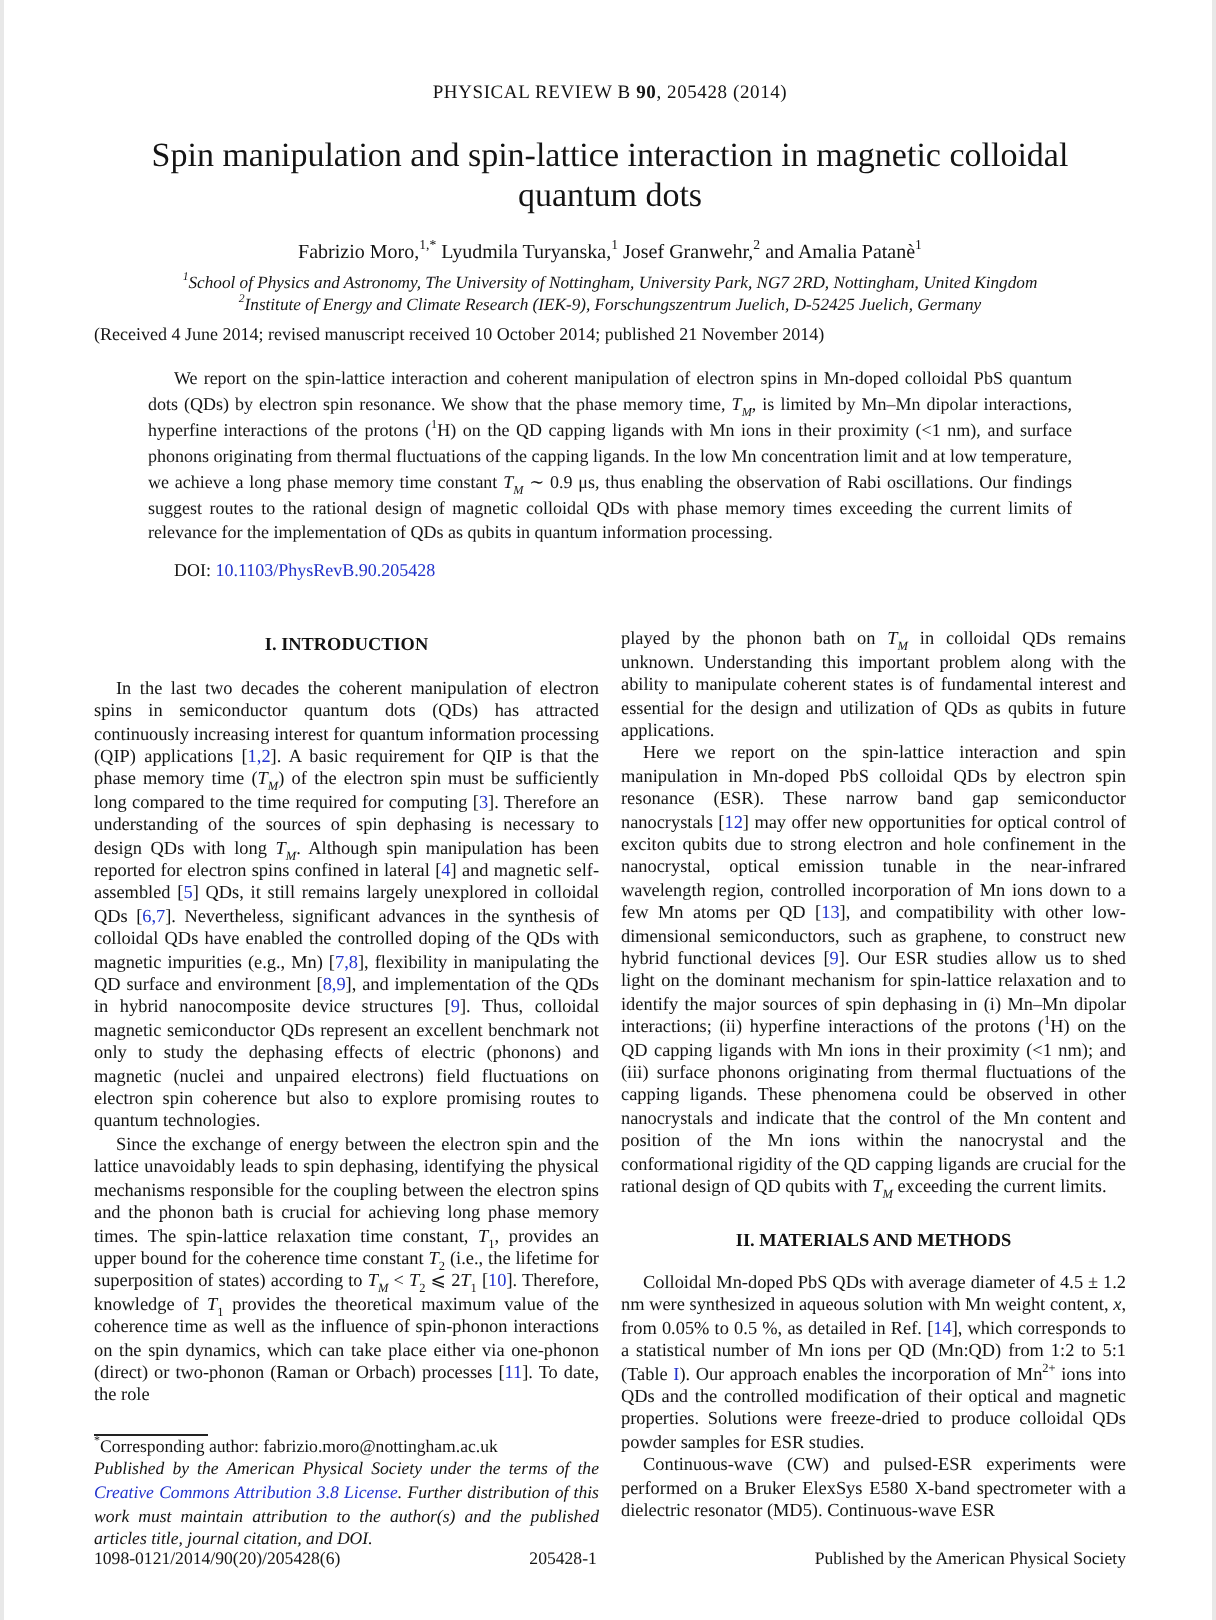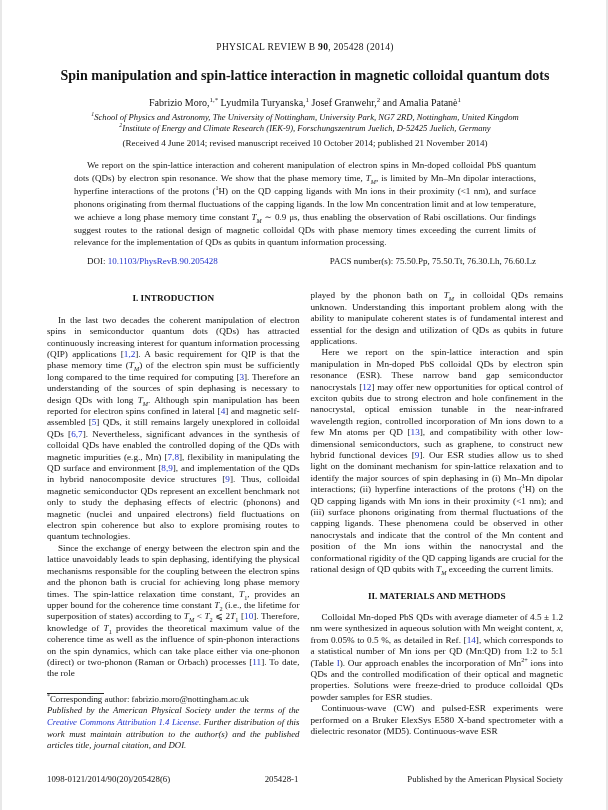--- a/index.html
+++ b/index.html
@@ -15,39 +15,39 @@
     overflow:hidden;
   }
   .journal-header{
     text-align:center;
     font-size:9.5px;
     letter-spacing:.3px;
     margin-top:2px;
   }
   .paper-title{
     text-align:center;
-    font-weight:bold;
-    font-size:14px;
+    font-weight:normal;
+    font-size:17px;
     margin:16px auto 0;
     max-width:520px;
   }
   .authors{
     text-align:center;
     font-size:10px;
     margin-top:13px;
   }
   .affiliation{
     text-align:center;
     font-style:italic;
     font-size:8.6px;
     line-height:11px;
   }
   .affiliations{margin-top:4px;}
   .received{
-    text-align:center;
+    text-align:left;
     font-size:9px;
     margin-top:4px;
   }
   .abstract{
     width:462px;
     margin:11px auto 0;
     font-size:9px;
     line-height:12.9px;
     text-align:justify;
     text-indent:13px;
@@ -130,32 +130,31 @@
 
   <div class="received">(Received 4 June 2014; revised manuscript received 10 October 2014; published 21 November 2014)</div>
 
   <div class="abstract">We report on the spin-lattice interaction and coherent manipulation of electron spins in Mn-doped colloidal PbS quantum dots (QDs) by electron spin resonance. We show that the phase memory time, <i>T<sub>M</sub></i>, is limited by Mn–Mn dipolar interactions, hyperfine interactions of the protons (<sup>1</sup>H) on the QD capping ligands with Mn ions in their proximity (&lt;1 nm), and surface phonons originating from thermal fluctuations of the capping ligands. In the low Mn concentration limit and at low temperature, we achieve a long phase memory time constant <i>T<sub>M</sub></i> ∼ 0.9 μs, thus enabling the observation of Rabi oscillations. Our findings suggest routes to the rational design of magnetic colloidal QDs with phase memory times exceeding the current limits of relevance for the implementation of QDs as qubits in quantum information processing.</div>
 
   <div class="doi-row">
     <span class="doi-left">
       <span>DOI:</span>
       <a class="link">10.1103/PhysRevB.90.205428</a>
     </span>
-    <span>PACS number(s): 75.50.Pp, 75.50.Tt, 76.30.Lh, 76.60.Lz</span>
   </div>
 
   <div class="columns">
 
     <div class="col">
       <div class="section-heading">I. INTRODUCTION</div>
       <p>In the last two decades the coherent manipulation of electron spins in semiconductor quantum dots (QDs) has attracted continuously increasing interest for quantum information processing (QIP) applications [<span class="ref">1,2</span>]. A basic requirement for QIP is that the phase memory time (<i>T<sub>M</sub></i>) of the electron spin must be sufficiently long compared to the time required for computing [<span class="ref">3</span>]. Therefore an understanding of the sources of spin dephasing is necessary to design QDs with long <i>T<sub>M</sub></i>. Although spin manipulation has been reported for electron spins confined in lateral [<span class="ref">4</span>] and magnetic self-assembled [<span class="ref">5</span>] QDs, it still remains largely unexplored in colloidal QDs [<span class="ref">6,7</span>]. Nevertheless, significant advances in the synthesis of colloidal QDs have enabled the controlled doping of the QDs with magnetic impurities (e.g., Mn) [<span class="ref">7,8</span>], flexibility in manipulating the QD surface and environment [<span class="ref">8,9</span>], and implementation of the QDs in hybrid nanocomposite device structures [<span class="ref">9</span>]. Thus, colloidal magnetic semiconductor QDs represent an excellent benchmark not only to study the dephasing effects of electric (phonons) and magnetic (nuclei and unpaired electrons) field fluctuations on electron spin coherence but also to explore promising routes to quantum technologies.</p>
       <p>Since the exchange of energy between the electron spin and the lattice unavoidably leads to spin dephasing, identifying the physical mechanisms responsible for the coupling between the electron spins and the phonon bath is crucial for achieving long phase memory times. The spin-lattice relaxation time constant, <i>T</i><sub>1</sub>, provides an upper bound for the coherence time constant <i>T</i><sub>2</sub> (i.e., the lifetime for superposition of states) according to <i>T<sub>M</sub></i> &lt; <i>T</i><sub>2</sub> ⩽ 2<i>T</i><sub>1</sub> [<span class="ref">10</span>]. Therefore, knowledge of <i>T</i><sub>1</sub> provides the theoretical maximum value of the coherence time as well as the influence of spin-phonon interactions on the spin dynamics, which can take place either via one-phonon (direct) or two-phonon (Raman or Orbach) processes [<span class="ref">11</span>]. To date, the role</p>
       <div class="footnote-rule"></div>
       <p class="corresponding"><sup>*</sup>Corresponding author: fabrizio.moro@nottingham.ac.uk</p>
-      <p class="license">Published by the American Physical Society under the terms of the <span class="ref">Creative Commons Attribution 1.4 License</span>. Further distribution of this work must maintain attribution to the author(s) and the published articles title, journal citation, and DOI.</p>
+      <p class="license">Published by the American Physical Society under the terms of the <span class="ref">Creative Commons Attribution 3.8 License</span>. Further distribution of this work must maintain attribution to the author(s) and the published articles title, journal citation, and DOI.</p>
     </div>
 
     <div class="col">
       <p class="noindent">played by the phonon bath on <i>T<sub>M</sub></i> in colloidal QDs remains unknown. Understanding this important problem along with the ability to manipulate coherent states is of fundamental interest and essential for the design and utilization of QDs as qubits in future applications.</p>
       <p>Here we report on the spin-lattice interaction and spin manipulation in Mn-doped PbS colloidal QDs by electron spin resonance (ESR). These narrow band gap semiconductor nanocrystals [<span class="ref">12</span>] may offer new opportunities for optical control of exciton qubits due to strong electron and hole confinement in the nanocrystal, optical emission tunable in the near-infrared wavelength region, controlled incorporation of Mn ions down to a few Mn atoms per QD [<span class="ref">13</span>], and compatibility with other low-dimensional semiconductors, such as graphene, to construct new hybrid functional devices [<span class="ref">9</span>]. Our ESR studies allow us to shed light on the dominant mechanism for spin-lattice relaxation and to identify the major sources of spin dephasing in (i) Mn–Mn dipolar interactions; (ii) hyperfine interactions of the protons (<sup>1</sup>H) on the QD capping ligands with Mn ions in their proximity (&lt;1 nm); and (iii) surface phonons originating from thermal fluctuations of the capping ligands. These phenomena could be observed in other nanocrystals and indicate that the control of the Mn content and position of the Mn ions within the nanocrystal and the conformational rigidity of the QD capping ligands are crucial for the rational design of QD qubits with <i>T<sub>M</sub></i> exceeding the current limits.</p>
       <div class="section-heading mid">II. MATERIALS AND METHODS</div>
       <p>Colloidal Mn-doped PbS QDs with average diameter of 4.5 ± 1.2 nm were synthesized in aqueous solution with Mn weight content, <i>x</i>, from 0.05% to 0.5 %, as detailed in Ref. [<span class="ref">14</span>], which corresponds to a statistical number of Mn ions per QD (Mn:QD) from 1:2 to 5:1 (Table <span class="ref">I</span>). Our approach enables the incorporation of Mn<sup>2+</sup> ions into QDs and the controlled modification of their optical and magnetic properties. Solutions were freeze-dried to produce colloidal QDs powder samples for ESR studies.</p>
       <p>Continuous-wave (CW) and pulsed-ESR experiments were performed on a Bruker ElexSys E580 X-band spectrometer with a dielectric resonator (MD5). Continuous-wave ESR</p>
     </div>
 

